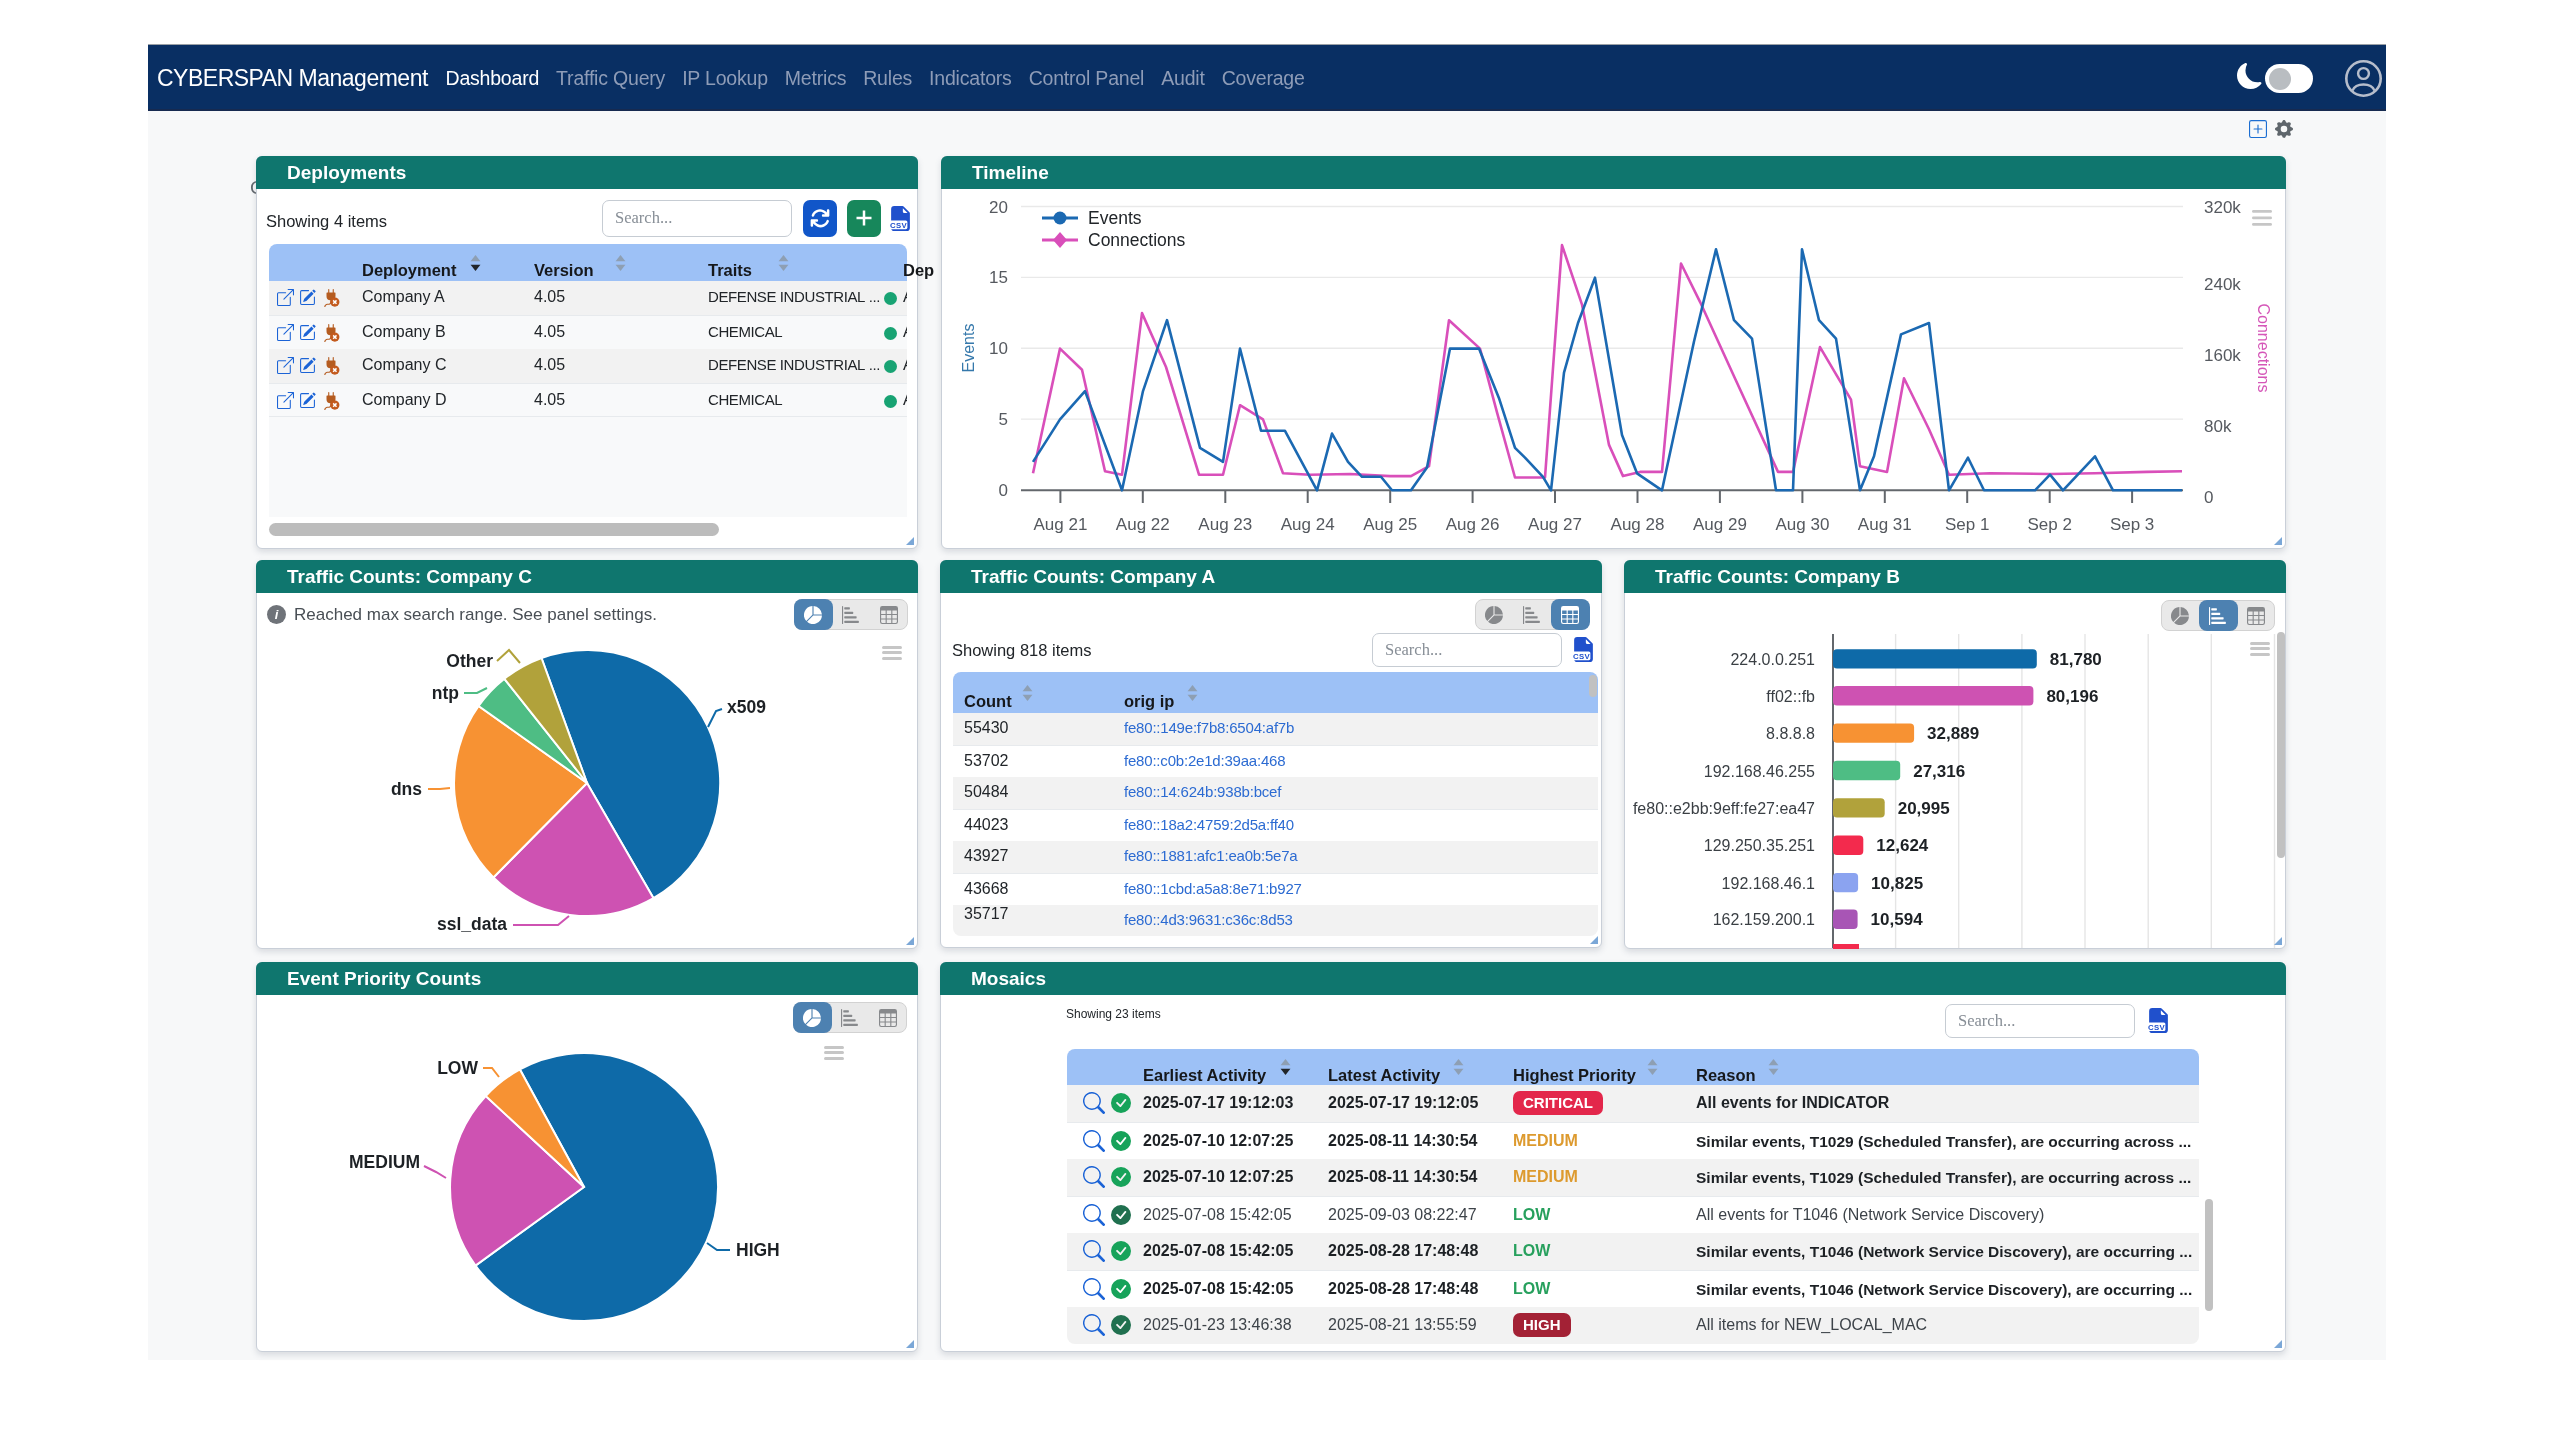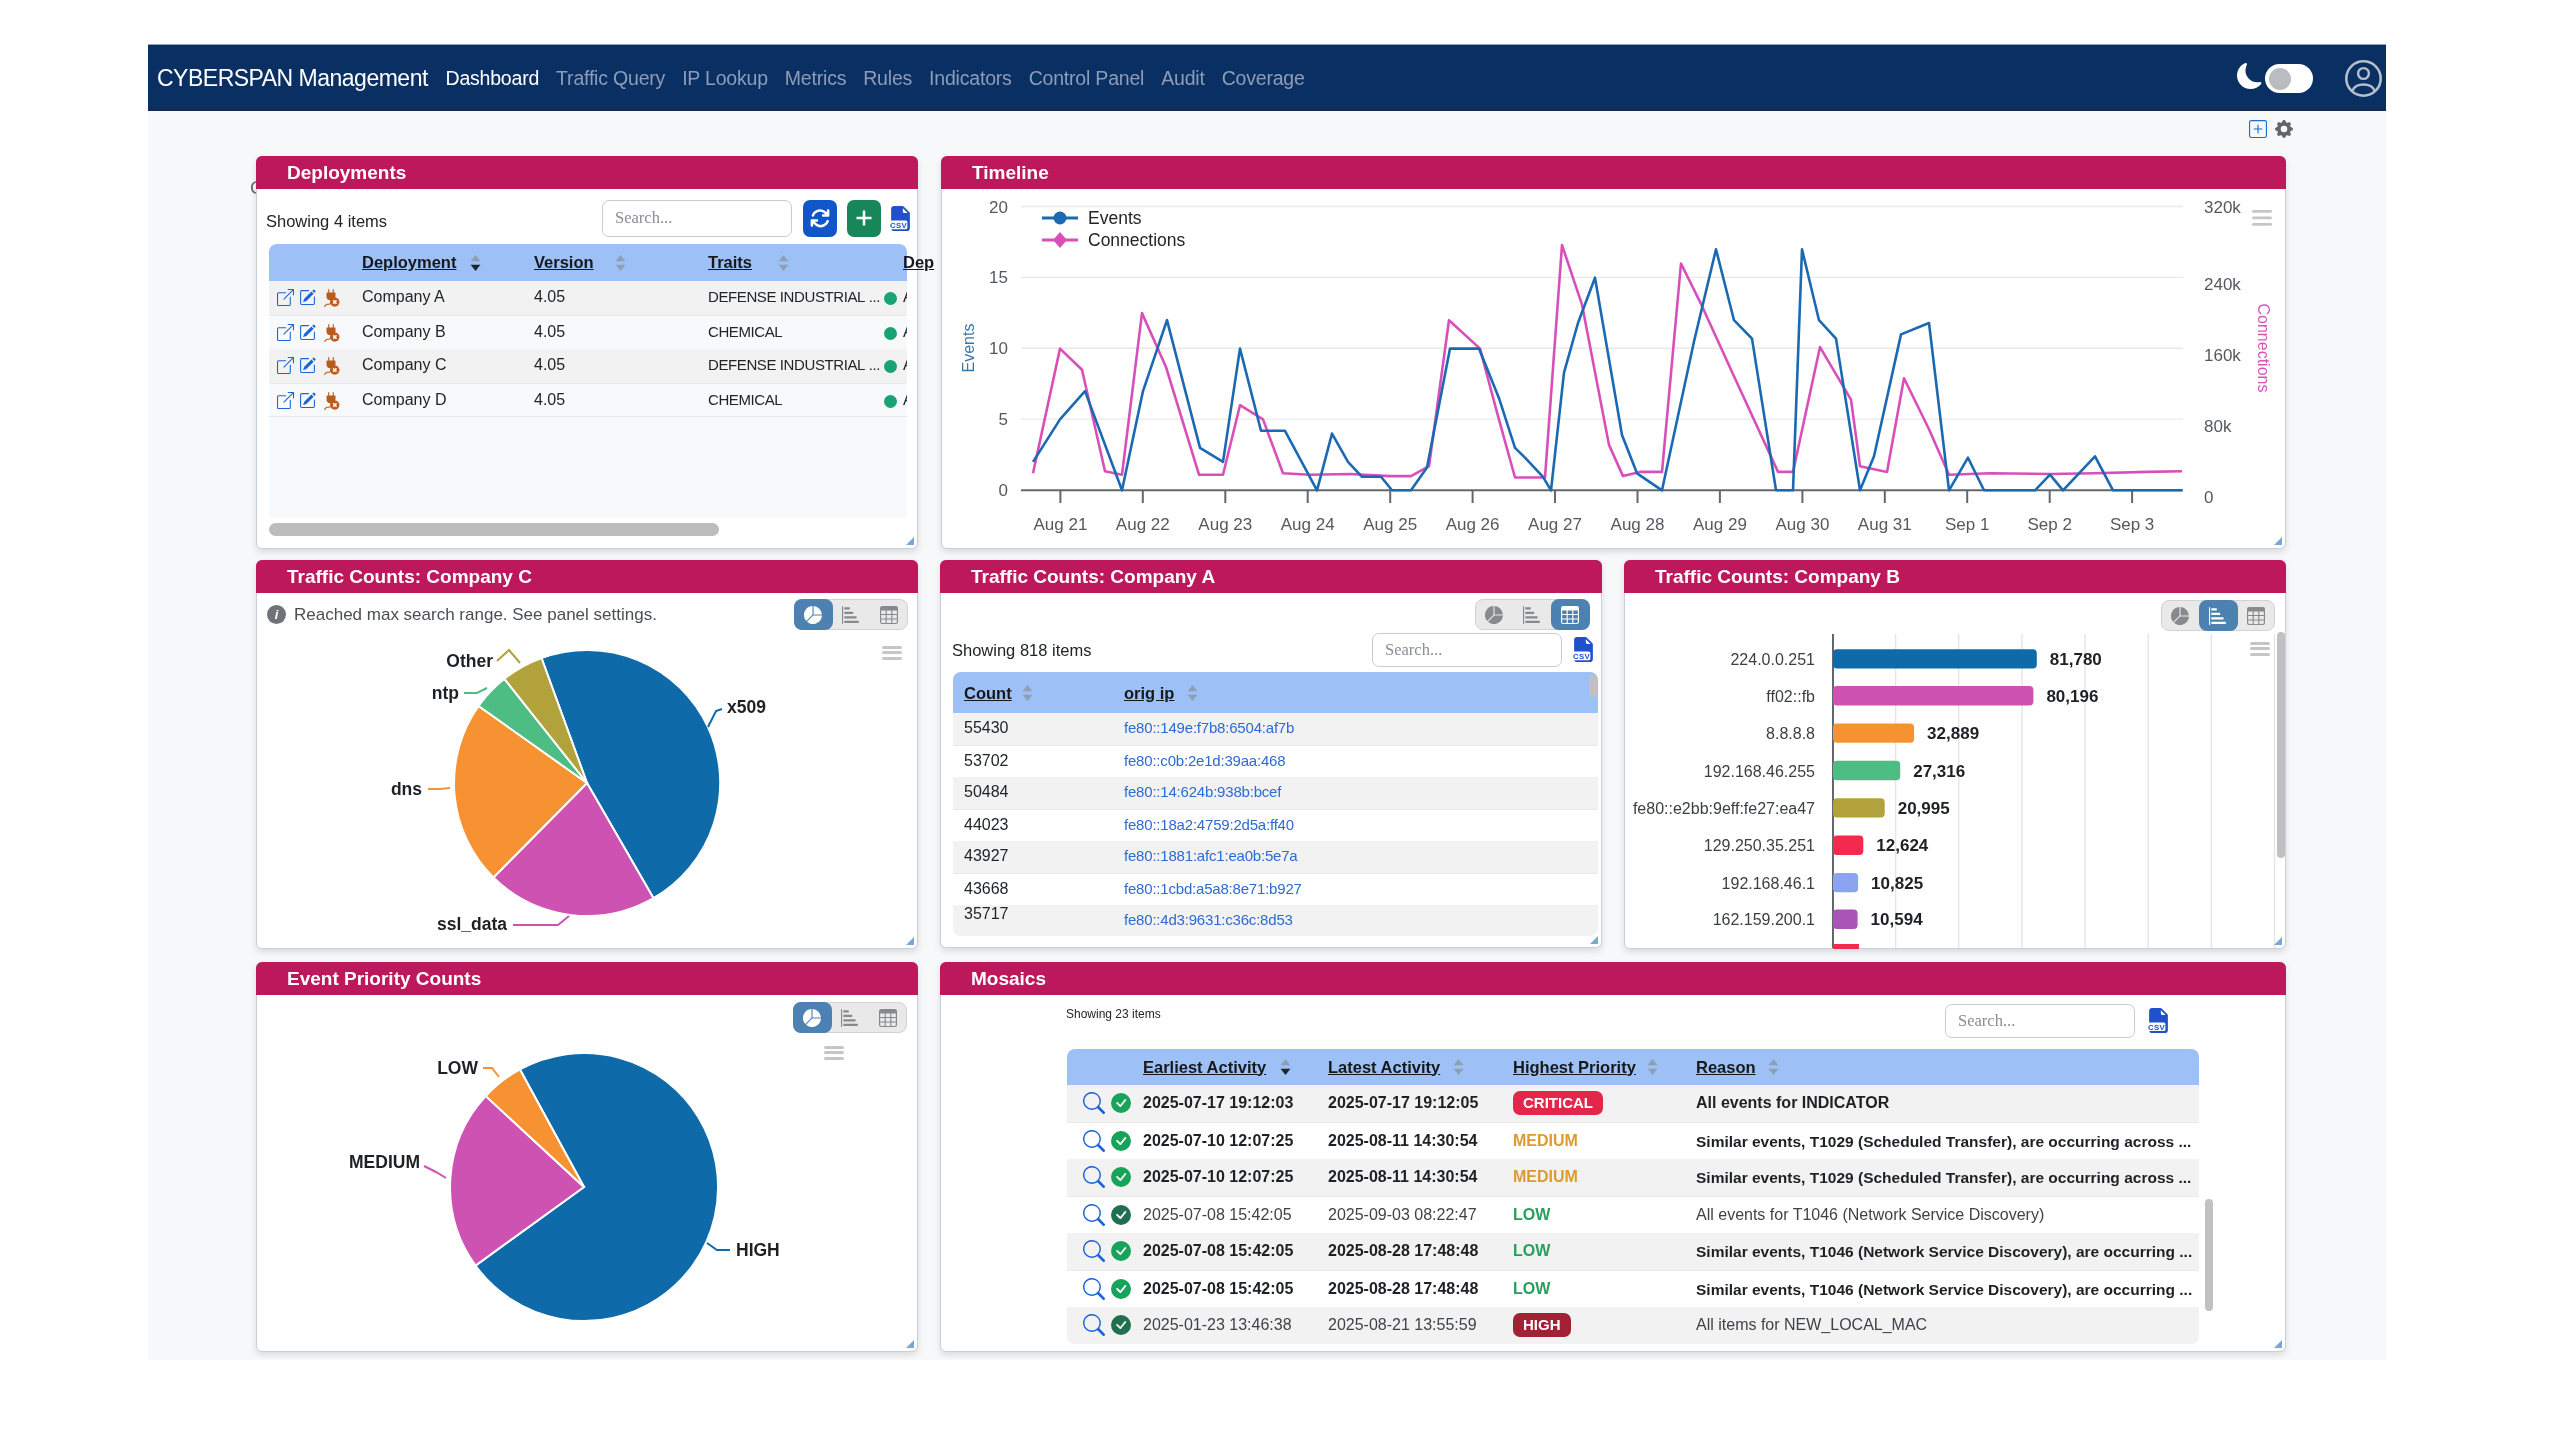--- a/index.html
+++ b/index.html
@@ -12,24 +12,24 @@
   #nav .links span { font-size:19.5px; color:#8e9cb7; padding:0 8.5px; letter-spacing:-0.2px; white-space:nowrap; }
   #nav .links span.active { color:#fff; }
   
   #toggle { position:absolute; left:2117px; top:19px; width:48px; height:29px; background:#fff; border-radius:15px; }
   #toggle .knob { position:absolute; left:3.5px; top:3.5px; width:22px; height:22px; border-radius:50%; background:#b9bdc1; }
   
   #content { position:absolute; left:148px; top:111px; width:2238px; height:1249px; background:#f7f8f9; }
   #pagetitle { position:absolute; left:250px; top:133px; font-size:19px; color:#62686e;margin-top:44px; }
   
   .card { position:absolute; background:#fff; border:1px solid #c9cfd8; border-radius:6px; box-shadow:0 3px 6px rgba(80,90,110,.18); }
-  .card .hd { position:absolute; left:-1px; top:-1px; right:-1px; height:33px; background:#be185d; border-radius:6px 6px 0 0; color:#fff; font-weight:bold; font-size:19px; line-height:33px; padding-left:31px; }
+  .card .hd { position:absolute; left:-1px; top:-1px; right:-1px; height:33px; background:#0f766e; border-radius:6px 6px 0 0; color:#fff; font-weight:bold; font-size:19px; line-height:33px; padding-left:31px; }
   
   .thead { position:absolute; background:#9dc1f6; border-radius:8px 8px 0 0; }
-  .thead .col { position:absolute; top:0; height:100%; display:flex; align-items:center; font-weight:bold; font-size:16.5px; color:#16181b;text-decoration:underline; }
+  .thead .col { position:absolute; top:8px; height:100%; display:flex; align-items:center; font-weight:bold; font-size:16.5px; color:#16181b; }
   .trow { position:absolute; font-size:16px; color:#212529; }
   .trow span { white-space:nowrap; }
   .trow .clip { overflow:hidden; }
   .stripe { background:#f2f2f2; }
   .rowline { border-top:1px solid #e7eaed; }
   .link { color:#2c6bd2; font-size:15px; letter-spacing:-0.2px; }
   .bold { font-weight:bold; }
   
   .search { position:absolute; background:#fff; border:1.5px solid #c6ccd3; border-radius:7px; color:#878e96; font-size:16.5px;font-family:Liberation Serif, serif; }
   .search span { display:block; padding:6px 0 0 12px; }

